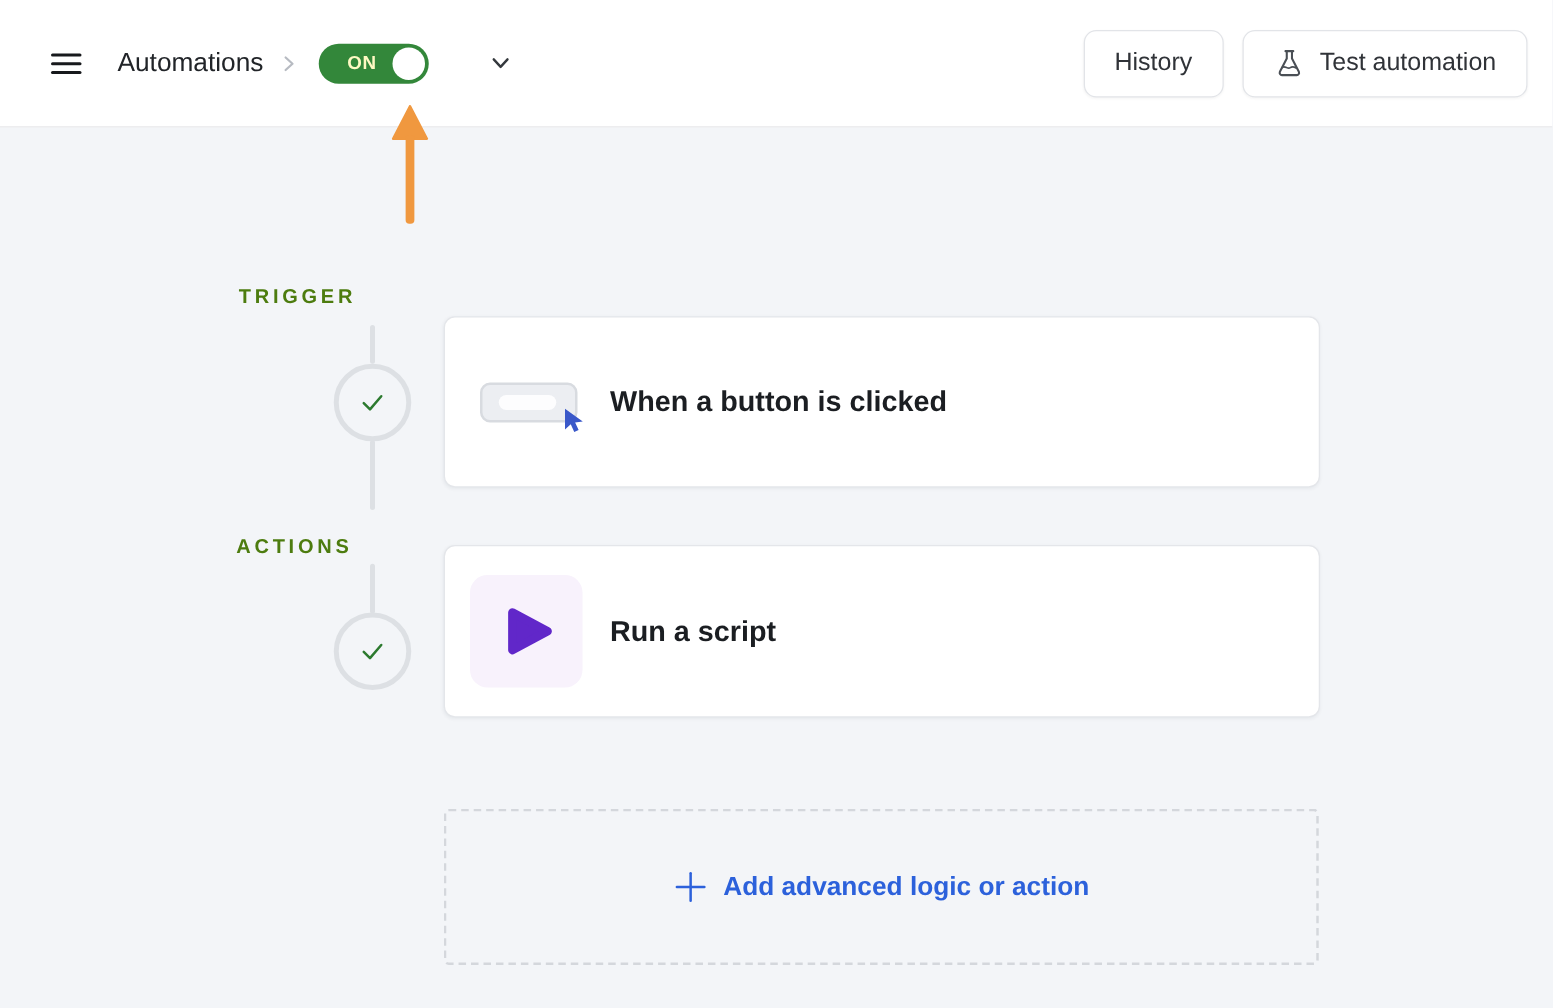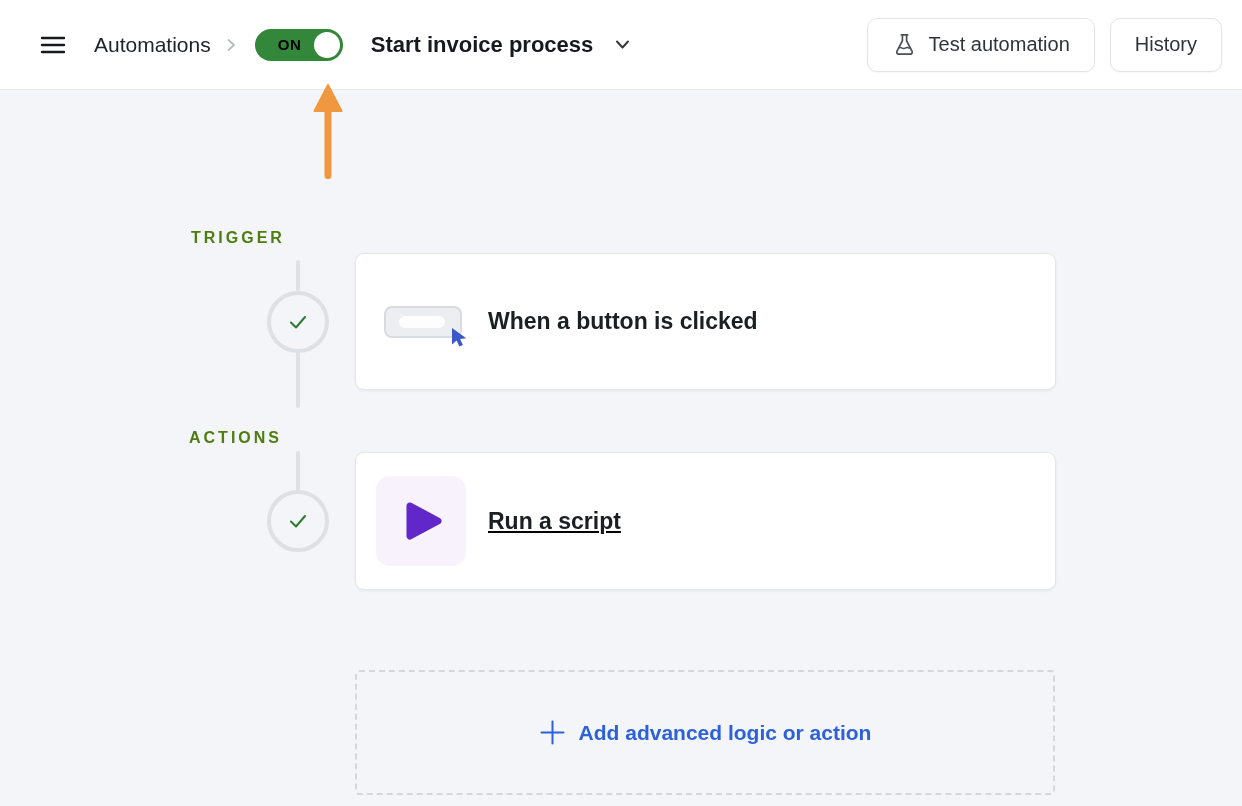--- a/index.html
+++ b/index.html
@@ -2,32 +2,32 @@
 <html><head>
 <meta charset="utf-8">
 <style>
   * { margin:0; padding:0; box-sizing:border-box; }
   html,body { width:1242px; height:806px; }
   body { font-family:"Liberation Sans","DejaVu Sans",sans-serif; background:#f3f5f8; }
   #app { position:relative; width:1242px; height:806px; overflow:hidden; background:#f3f5f8; }
 
   
   .header {
-    position:absolute; left:0; top:0; width:1242px; height:90px;
+    position:absolute; left:0; top:0; width:1242px; height:102px;
     background:#ffffff; border-bottom:1px solid #e7e8ea;
     display:flex; align-items:center; padding:0 20px 0 40px; z-index:5;
   }
   .hamburger { width:26px; height:26px; margin-right:28px; cursor:pointer; display:flex; align-items:center; }
   .crumb { font-size:21px; color:#212428; margin-right:12px; cursor:pointer; }
   .crumb-chev { margin-right:16px; display:flex; align-items:center; }
   .toggle {
     width:88px; height:32px; border-radius:16px; background:#33873a;
     position:relative; display:flex; align-items:center; cursor:pointer; margin-right:28px;
   }
-  .toggle-label { color:#000000; font-weight:bold; font-size:15px; letter-spacing:.5px; margin-left:23px; }
+  .toggle-label { color:#fef9c3; font-weight:bold; font-size:15px; letter-spacing:.5px; margin-left:23px; }
   .toggle-knob { position:absolute; right:3px; top:3px; width:26px; height:26px; border-radius:50%; background:#ffffff; }
   .title-group { display:flex; align-items:center; cursor:pointer; }
   .auto-title { font-size:22px; font-weight:700; color:#17191c; }
   .title-chev { margin-left:20px; display:flex; align-items:center; }
   .header-spacer { flex:1; }
   .hbtn {
     height:54px; background:#ffffff; border:1px solid #e2e4e8; border-radius:10px;
     display:flex; align-items:center; padding:0 24px; font-size:20px; color:#303338;
     cursor:pointer; box-shadow:0 1px 2px rgba(0,0,0,.04); font-family:inherit;
   }
@@ -54,21 +54,21 @@
   .circle-trigger { top:291px; }
   .circle-action { top:490px; }
 
   
   .card {
     position:absolute; left:355px; width:701px; height:137px;
     background:#ffffff; border:1px solid #e4e6ea; border-radius:9px;
     box-shadow:0 1px 3px rgba(20,30,50,.06); display:flex; align-items:center; cursor:pointer;
   }
   .card-trigger { top:253px; padding-left:28px;text-align:center; }
-  .card-action { top:452px; height:138px; padding-left:20px;text-decoration:underline; }
+  .card-action { top:436px; height:138px; padding-left:20px; }
 
   
   .btnclick-icon { position:relative; width:78px; height:32px; flex:0 0 auto; }
   .btnclick-rect {
     width:78px; height:32px; border:2px solid #d8dbe0; background:#eceef2; border-radius:8px;
   }
   .btnclick-pill {
     position:absolute; left:15px; top:10px; width:46px; height:12px; border-radius:6px; background:#fdfdfe;
   }
   .cursor-svg { position:absolute; right:-8px; bottom:-17px; }
@@ -79,21 +79,21 @@
   
   .script-icon {
     width:90px; height:90px; border-radius:14px; background:#f8f2fc;
     display:flex; align-items:center; justify-content:center; flex:0 0 auto;
   }
   .action-text { margin-left:22px; display:flex; flex-direction:column; justify-content:center; }
   .card-subtitle { font-size:22px; color:#878d95; margin-top:9px; }
 
   
   .dropzone {
-    position:absolute; left:355px; top:670px; width:700px; height:125px;
+    position:absolute; left:355px; top:647px; width:700px; height:125px;
     border:2px dashed #d4d7dc; border-radius:4px;
     display:flex; align-items:center; justify-content:center; cursor:pointer;
   }
   .dropzone-inner { display:flex; align-items:center; }
   .plus-icon { margin-right:13px; display:flex; align-items:center; }
   .add-label { font-size:21px; font-weight:700; color:#2c61db; }
 </style>
 </head>
 <body>
 
@@ -113,40 +113,39 @@
     <div class="crumb-chev">
       <svg width="16" height="16" viewBox="0 0 16 16">
           <polyline points="5.5,3 11,8 5.5,13" fill="none" stroke="#b7bbc2" stroke-width="1.8" stroke-linecap="round" stroke-linejoin="round"></polyline>
         </svg>
     </div>
     <div class="toggle">
       <span class="toggle-label">ON</span>
       <span class="toggle-knob"></span>
     </div>
     <div class="title-group">
-      <span class="auto-title">Start invoice process</span>
       <span class="title-chev">
         <svg width="19" height="19" viewBox="0 0 19 19">
             <polyline points="4,6.5 9.5,12.5 15,6.5" fill="none" stroke="#34383d" stroke-width="1.9" stroke-linecap="round" stroke-linejoin="round"></polyline>
           </svg>
       </span>
     </div>
     <div class="header-spacer"></div>
+    <button class="hbtn">
+      <span>History</span>
+    </button>
     <button class="hbtn">
       <span class="flask">
         <svg width="25" height="25" viewBox="0 0 24 24" fill="none" stroke="#4a4f55" stroke-width="1.6" stroke-linecap="round" stroke-linejoin="round">
           <path d="M9 2.8h6"></path>
           <path d="M10 2.8v5.6L4.7 18.7c-.5 1.2.3 2.5 1.6 2.5h11.4c1.3 0 2.1-1.3 1.6-2.5L14 8.4V2.8"></path>
           <path d="M6.3 15.4c2.4-1.8 4.4 1.6 6.4.1 1.6-1.2 3-.7 4.4.2" stroke-width="1.3"></path>
         </svg>
       </span>
       <span>Test automation</span>
-    </button>
-    <button class="hbtn">
-      <span>History</span>
     </button>
   </div>
 
   <div class="annot-arrow">
     <svg width="30" height="97" viewBox="0 0 30 97">
       <path d="M15 1 L28.5 27 L1.5 27 Z" fill="#f0983f" stroke="#f0983f" stroke-width="2" stroke-linejoin="round"></path>
       <rect x="11.5" y="24" width="7" height="71" rx="3" fill="#f0983f"></rect>
     </svg>
   </div>
 

